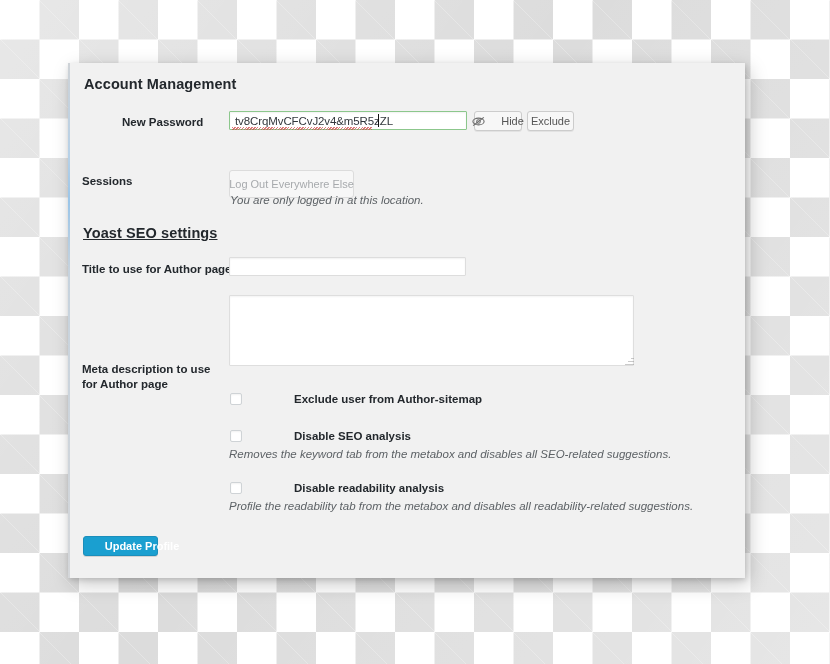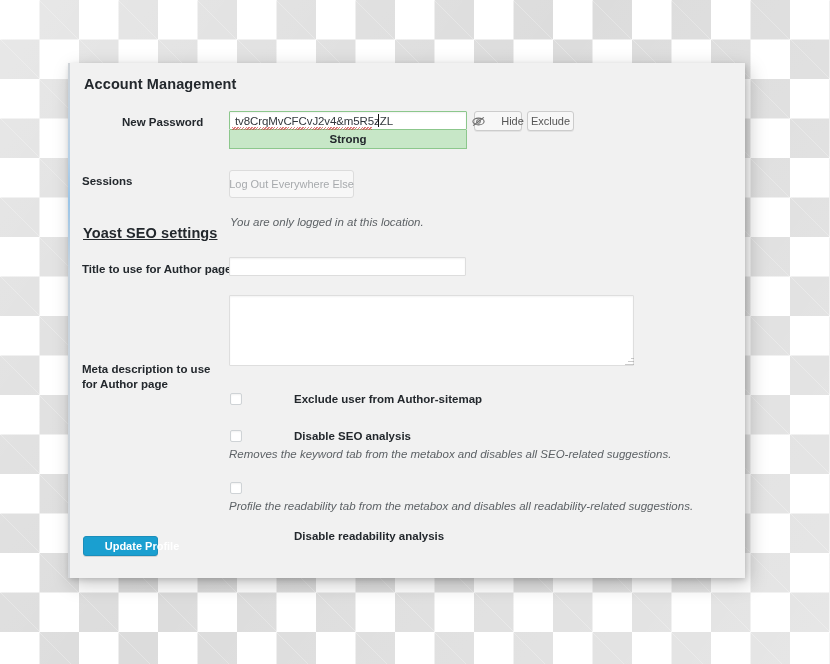--- a/index.html
+++ b/index.html
@@ -248,21 +248,20 @@
   <div class="inner">
 
     <h2 class="section-title" style="left:16px; top:13px;">Account Management</h2>
 
     <div class="row-label" style="left:14px; top:52px;padding-left:40px;">New Password</div>
 
     <input class="text-input" id="pw-field" type="text" style="left: 161px; top: 48px; width: 238px; height: 19px;" value="tv8CrqMvCFCvJ2v4&amp;m5R5zZL">
     <div id="pw-squiggle" style="left:164px; top:64px; width:140px;"></div>
     <div id="pw-caret" style="left:310px; top:51px; height:13px;"></div>
 
-    <div id="pw-strength" style="left:161px; top:67px; width:238px; height:19px;">Strong</div>
 
     <div class="btn" style="left:406px; top:48px; width:48px; height:20px;">
       <span class="eye-icon">
         <svg width="13" height="11" viewBox="0 0 13 11" aria-hidden="true">
           <ellipse cx="6.5" cy="5.5" rx="5.6" ry="3.4" fill="none" stroke="#6b6b6b" stroke-width="1.1"></ellipse>
           <circle cx="6.5" cy="5.5" r="1.8" fill="none" stroke="#6b6b6b" stroke-width="1.1"></circle>
           <line x1="1.2" y1="9.6" x2="11.8" y2="1.4" stroke="#6b6b6b" stroke-width="1.2"></line>
         </svg>
       </span>
       <span>Hide</span>
@@ -271,21 +270,21 @@
     <div class="btn" style="left:459px; top:48px; width:47px; height:20px;">
       <span>Exclude</span>
     </div>
 
     <div class="row-label" style="left:14px; top:111px;">Sessions</div>
 
     <div class="btn disabled" style="left:161px; top:107px; width:125px; height:28px;">
       <span>Log Out Everywhere Else</span>
     </div>
 
-    <div class="help" style="left:162px; top:130px;margin-top:22px;">You are only logged in at this location.</div>
+    <div class="help" style="left:162px; top:130px;">You are only logged in at this location.</div>
 
     <h2 class="section-title" style="left:15px; top:162px;text-decoration:underline;">Yoast SEO settings</h2>
 
     <div class="row-label" style="left:14px; top:199px; width:160px;">Title to use for Author page</div>
 
     <input class="text-input" type="text" style="left: 161px; top: 194px; width: 237px; height: 19px;" placeholder="">
 
     <div class="row-label" style="left:14px; top:299px; width:140px;">Meta description to use for Author page</div>
 
     <textarea class="ta" style="left: 161px; top: 232px; width: 405px; height: 71px;" placeholder=""></textarea>
@@ -296,21 +295,21 @@
     </div>
 
     <div class="cb-box" style="left:162px; top:330px;"></div>
     <div class="cb-label" style="left:181px; top:330px;">Exclude user from Author-sitemap</div>
 
     <div class="cb-box" style="left:162px; top:367px;"></div>
     <div class="cb-label" style="left:181px; top:367px;">Disable SEO analysis</div>
     <div class="help" style="left:161px; top:384px;">Removes the keyword tab from the metabox and disables all SEO-related suggestions.</div>
 
     <div class="cb-box" style="left:162px; top:419px;"></div>
-    <div class="cb-label" style="left:181px; top:419px;margin-top:48px;">Disable readability analysis</div>
+    <div class="cb-label" style="left:181px; top:419px;">Disable readability analysis</div>
     <div class="help" style="left:161px; top:436px;">Profile the readability tab from the metabox and disables all readability-related suggestions.</div>
 
     <div id="btn-update" style="left:15px; top:473px; width:75px; height:20px;">
       <span>Update Profile</span>
     </div>
 
   </div>
 </div>
 
 </body></html>

